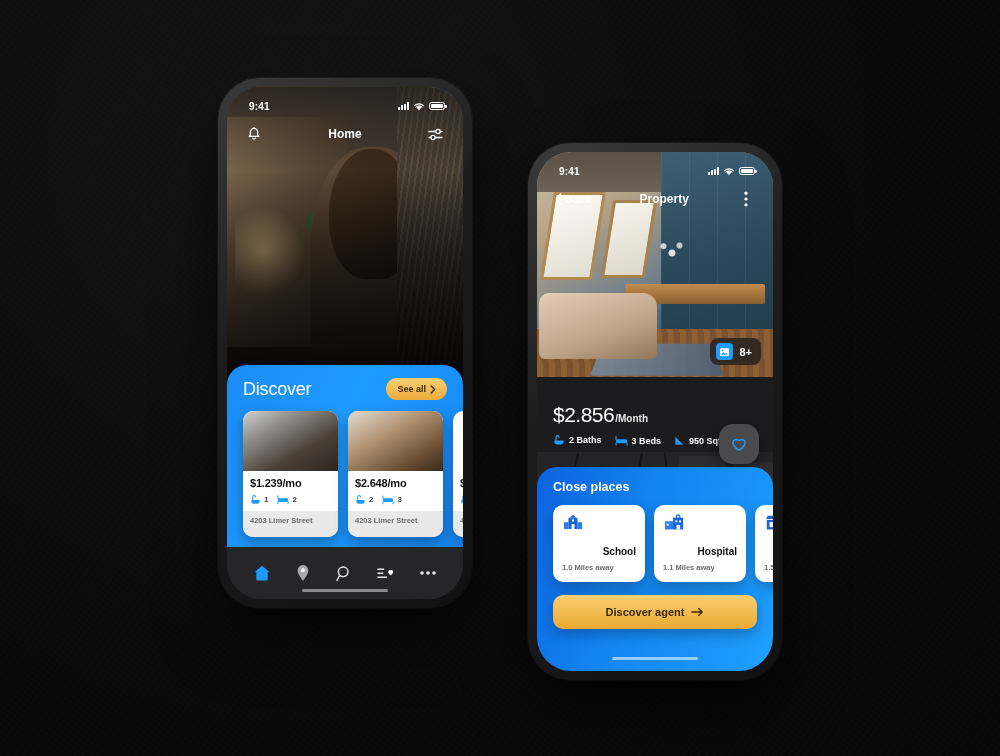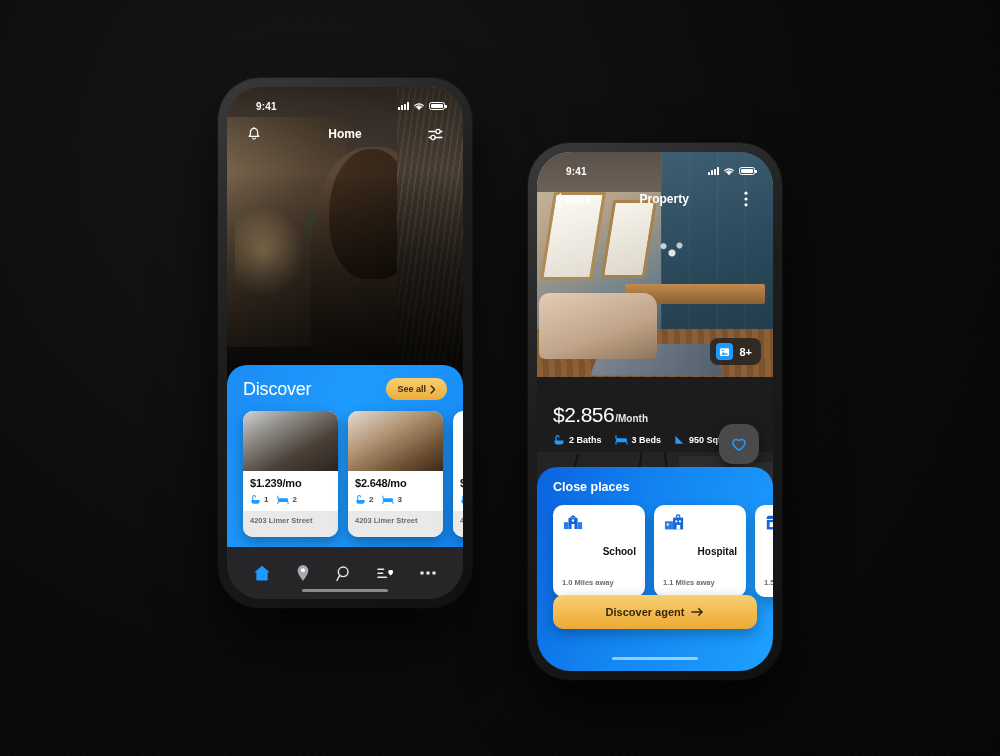--- a/index.html
+++ b/index.html
@@ -32,21 +32,21 @@
   }
   .screen {
     position:relative; width:100%; height:100%;
     border-radius:34px; overflow:hidden; background:#1c1c1e;
   }
   #phone-1 { left:218px; top:78px; width:254px; height:530px; }
   #phone-2 { left:528px; top:143px; width:254px; height:537px; }
 
   
   .statusbar {
-    position:absolute; top:0; left:11px; right:0; height:30px; z-index:30;
+    position:absolute; top:0; left:4px; right:0; height:30px; z-index:30;
     display:flex; align-items:center; justify-content:space-between;
     padding:8px 18px 0 18px; color:#fff;
     font-size:10px; font-weight:bold; letter-spacing:.2px;
   }
   .status-icons { display:flex; align-items:center; gap:4px; }
   .bars { display:flex; align-items:flex-end; gap:1px; height:8px; }
   .bars i { display:block; width:2px; background:#fff; border-radius:.5px; }
   .bars i:nth-child(1){height:3px} .bars i:nth-child(2){height:5px}
   .bars i:nth-child(3){height:6.5px} .bars i:nth-child(4){height:8px}
   .batt { width:16px; height:8px; border:1.2px solid #fff; border-radius:2.5px; position:relative; }
@@ -227,21 +227,21 @@
   .photo-badge .sq {
     width:17px; height:17px; border-radius:4px; background:#1e9bff;
     display:flex; align-items:center; justify-content:center;
   }
   .photo-badge .count { color:#fff; font-size:11px; font-weight:bold; }
 
   .p2-info { position:absolute; top:225px; left:0; right:0; padding:26px 16px 0 16px; }
   .price-row { display:flex; align-items:baseline; color:#fff; }
   .price-big { font-size:21px; font-weight:normal; letter-spacing:-.5px; }
   .price-per { font-size:10px; font-weight:bold; margin-left:1px; color:#e6e6e6; }
-  .p2-specs { display:flex; align-items:flex-start; gap:13px; margin-top:7px; }
+  .p2-specs { display:flex; align-items:flex-end; gap:13px; margin-top:7px; }
   .p2-spec { display:flex; align-items:center; gap:4px; color:#fff; font-size:9px; font-weight:bold; }
   .divider { height:1px; background:rgba(255,255,255,.22); margin:11px 0 0 0; }
 
   .fav-btn {
     position:absolute; right:14px; top:272px; z-index:20;
     width:40px; height:40px; border-radius:14px;
     background:#4a4a4d; display:flex; align-items:center; justify-content:center;
     box-shadow:0 5px 14px rgba(0,0,0,.45); cursor:pointer;
   }
 
@@ -268,21 +268,21 @@
     background:linear-gradient(110deg,#0b63e0 0%,#1283f0 40%,#1ea0ff 100%);
     border-radius:20px 20px 0 0; padding:13px 0 0 16px; overflow:hidden;
   }
   .close-panel h3 { color:#fff; font-size:12.5px; font-weight:bold; margin-bottom:11px; }
   .place-cards { display:flex; gap:9px; }
   .place {
     flex:0 0 92px; background:#fff; border-radius:10px; padding:9px 9px 10px 9px;
     box-shadow:0 6px 14px rgba(0,0,0,.25);
   }
   .place .pname { font-size:10px; font-weight:bold; color:#111; margin-top:8px;text-align:right; }
-  .place .pdist { font-size:7.5px; color:#6b6b6b; margin-top:21px; font-weight:bold; }
+  .place .pdist { font-size:7.5px; color:#6b6b6b; margin-top:6px; font-weight:bold; }
   .contact {
     position:absolute; left:16px; right:16px; bottom:42px;
     display:flex; align-items:center; justify-content:center; gap:7px;
     background:linear-gradient(180deg,#f7cf72,#eda933);
     color:#38280a; font-size:11px; font-weight:bold;
     padding:11px 0; border-radius:10px; border:none; cursor:pointer;
     box-shadow:0 5px 14px rgba(0,0,0,.28);
   }
   .homebar-light {
     position:absolute; bottom:11px; left:50%; transform:translateX(-50%);

